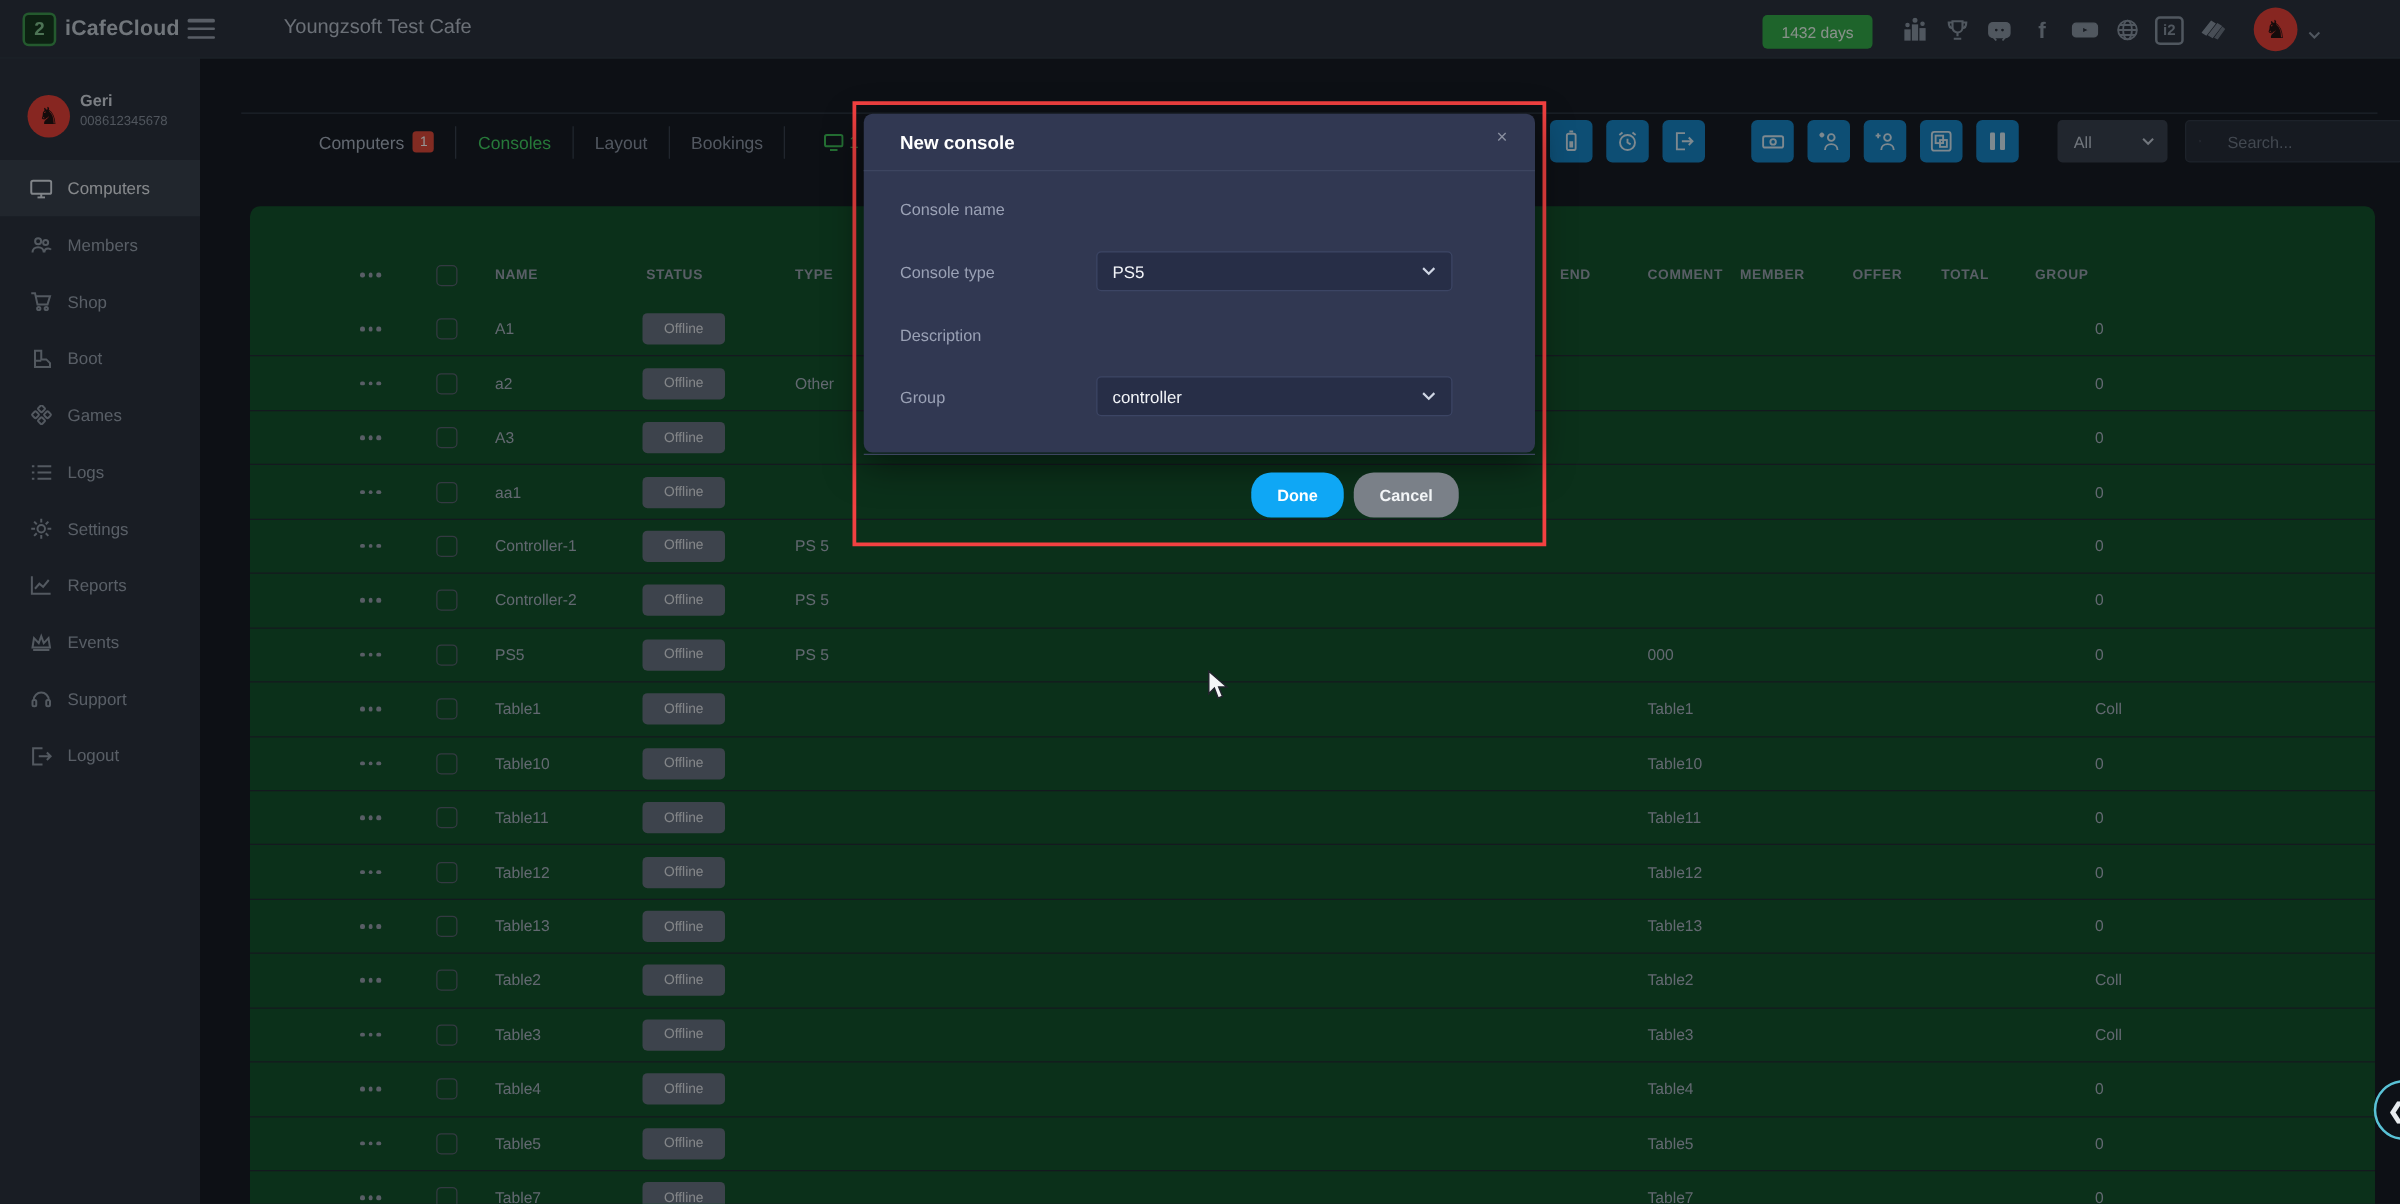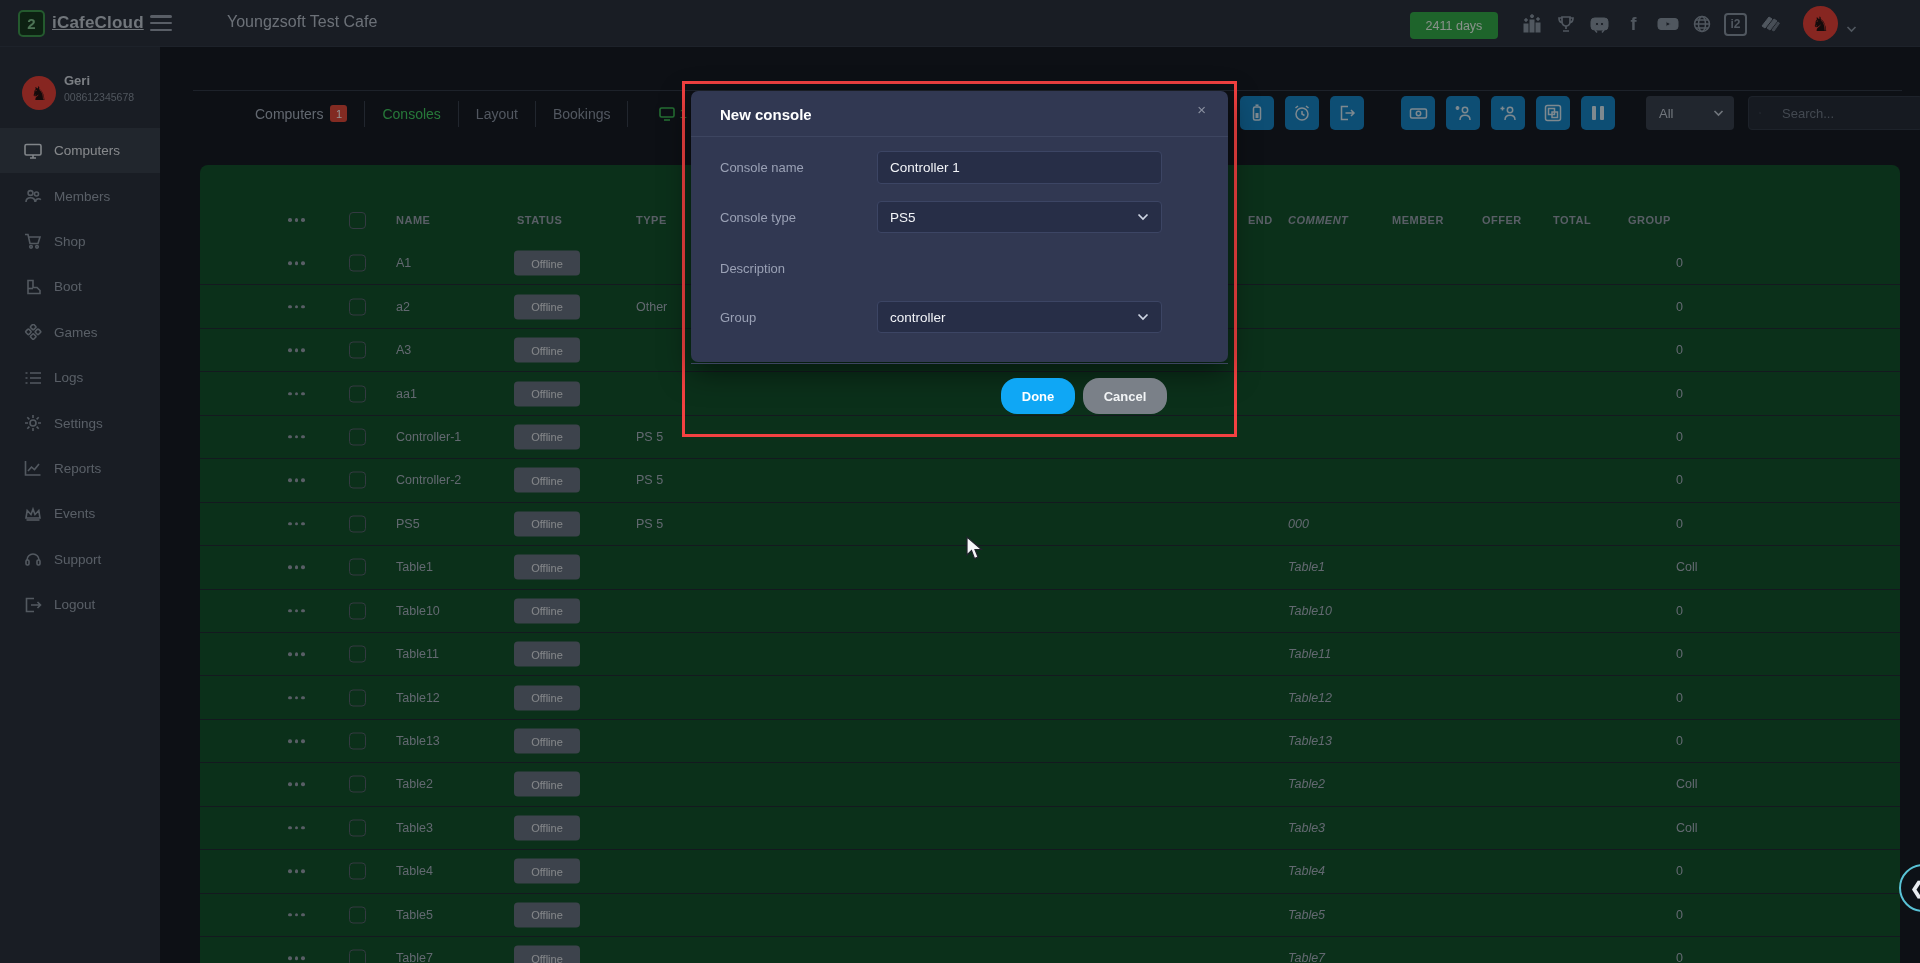--- a/index.html
+++ b/index.html
@@ -5,21 +5,21 @@
   * { margin:0; padding:0; box-sizing:border-box; }
   html,body { width:1920px; height:963px; overflow:hidden; background:#0c0f15;
     font-family:"Liberation Sans", sans-serif; }
   .abs { position:absolute; }
   #stage { position:relative; width:1920px; height:963px; background:#171c25; }
 
   
   #topbar { position:absolute; left:0; top:0; width:1920px; height:47px; background:#2b333f; border-bottom:1px solid #333c49; }
   .logo-box { position:absolute; left:18px; top:10px; width:27px; height:27px; border:2px solid #3e9b50; border-radius:5px;
     background:#173a20; color:#86c893; font-weight:bold; font-size:15px; display:flex; align-items:center; justify-content:center; }
-  .brand { position:absolute; left:52px; top:13px; font-size:17px; font-weight:700; color:#c3cbd5; letter-spacing:.2px;text-decoration:underline; }
+  .brand { position:absolute; left:52px; top:13px; font-size:17px; font-weight:700; color:#c3cbd5; letter-spacing:.2px; }
   .burger { position:absolute; left:150px; top:15px; width:22px; height:16px; display:flex; flex-direction:column; justify-content:space-between; cursor:pointer; }
   .burger span { height:2.5px; background:#9aa3b0; border-radius:2px; }
   .cafe-title { position:absolute; left:227px; top:13px; font-size:16px; color:#b9c1cd; }
   .days-badge { position:absolute; left:1410px; top:12px; width:88px; height:27px; background:#35ad4a; border-radius:4px;
     color:#eafaee; font-size:12.5px; display:flex; align-items:center; justify-content:center; }
   .tb-icons { position:absolute; left:1520px; top:12px; height:24px; display:flex; gap:11px; align-items:center; }
   .tb-icons .ic { width:23px; height:23px; display:flex; align-items:center; justify-content:center; color:#8b96a4; fill:#8b96a4; stroke:#8b96a4; }
   .fb-glyph { font-size:18px; font-weight:bold; color:#8b96a4; }
   .i2-glyph { font-size:12px; font-weight:bold; color:#8b96a4; border:2px solid #8b96a4; border-radius:4px; padding:0 2px; }
   .avatar { position:absolute; left:1803px; top:6px; width:35px; height:35px; border-radius:50%; background:#e8423a;
@@ -77,21 +77,21 @@
   .thead { position:absolute; left:0; top:41px; width:100%; height:30px; }
   .th { position:absolute; font-size:11px; font-weight:bold; color:#99a3b0; letter-spacing:.5px; top:8px; }
   .rows { position:absolute; left:0; top:77px; width:100%; }
   .trow { position:relative; height:43.45px; border-bottom:1px solid #242b36; cursor:pointer; }
   .cell { position:absolute; top:50%; transform:translateY(-50%); font-size:12.5px; color:#aab4c2; }
   .dots { display:flex; gap:3px; } .dots i { width:3.5px; height:3.5px; border-radius:50%; background:#99a3b0; }
   .cbox { width:17px; height:17px; border:1.5px solid #5a6472; border-radius:4px; }
   .badge-off { left:314px; width:66px; height:25px; background:#6a7483; border-radius:4px; color:#e2e6eb;
     font-size:11px; display:flex; align-items:center; justify-content:center; }
   .c-dots{left:88px;} .c-check{left:149px;} .c-name{left:196px;} .c-status{left:317px;} .c-type{left:436px;}
-  .c-end{left:1048px;} .c-comment{left:1088px;font-style:italic;} .c-member{left:1192px;} .c-offer{left:1282px;} .c-total{left:1353px;}
+  .c-end{left:1048px;} .c-comment{left:1118px;} .c-member{left:1192px;} .c-offer{left:1282px;} .c-total{left:1353px;}
   .c-group{left:1428px;} .c-groupv{left:1476px;}
 
   
   #dim { position:absolute; inset:0; background:rgba(0,0,0,0.42); z-index:50; }
 
   
   .float-circle { position:absolute; left:1899px; top:864px; width:48px; height:48px; border-radius:50%; background:#0d1117;
     border:2px solid #59c2d6; z-index:60; display:flex; align-items:center; color:#e8ecef; font-size:17px; font-weight:bold;
     padding-left:9px; cursor:pointer; }
 
@@ -124,21 +124,21 @@
 
   <div id="topbar">
     <div class="logo-box">2</div>
     <div class="brand">iCafeCloud</div>
     <div class="burger">
         <span></span>
         <span></span>
         <span></span>
       </div>
     <div class="cafe-title">Youngzsoft Test Cafe</div>
-    <div class="days-badge">2411 days</div>
+    <div class="days-badge">1432 days</div>
     <div class="tb-icons">
       <span class="ic">
         <svg width="20" height="20" viewBox="0 0 20 20">
             <rect x="2" y="10" width="4" height="8" fill="#8b96a4"></rect>
             <rect x="8" y="6" width="4" height="12" fill="#8b96a4"></rect>
             <rect x="14" y="9" width="4" height="9" fill="#8b96a4"></rect>
             <circle cx="4" cy="6" r="1.3" fill="#8b96a4"></circle>
             <circle cx="10" cy="2.2" r="1.5" fill="#8b96a4"></circle>
             <circle cx="16" cy="5" r="1.3" fill="#8b96a4"></circle>
           </svg>
@@ -685,21 +685,20 @@
     <span>❮</span>
   </div>
 
   <div id="annot"></div>
   <div id="modal">
     <div class="m-title">New console</div>
     <div class="m-close">×</div>
     <div class="m-hr1"></div>
 
     <div class="m-label" style="top:69px;">Console name</div>
-    <input class="m-field" style="top: 60px; height: 33px;" value="Controller 1">
 
     <div class="m-label" style="top:119px;">Console type</div>
     <div class="m-field m-sel" style="top:110px; height:32px;">
       <span>PS5</span>
       <svg width="12" height="8" viewBox="0 0 12 8" fill="none" stroke="#cfd6e4" stroke-width="1.7">
           <path d="M1.5 1.5L6 6l4.5-4.5"></path>
         </svg>
     </div>
 
     <div class="m-label" style="top:170px;">Description</div>

